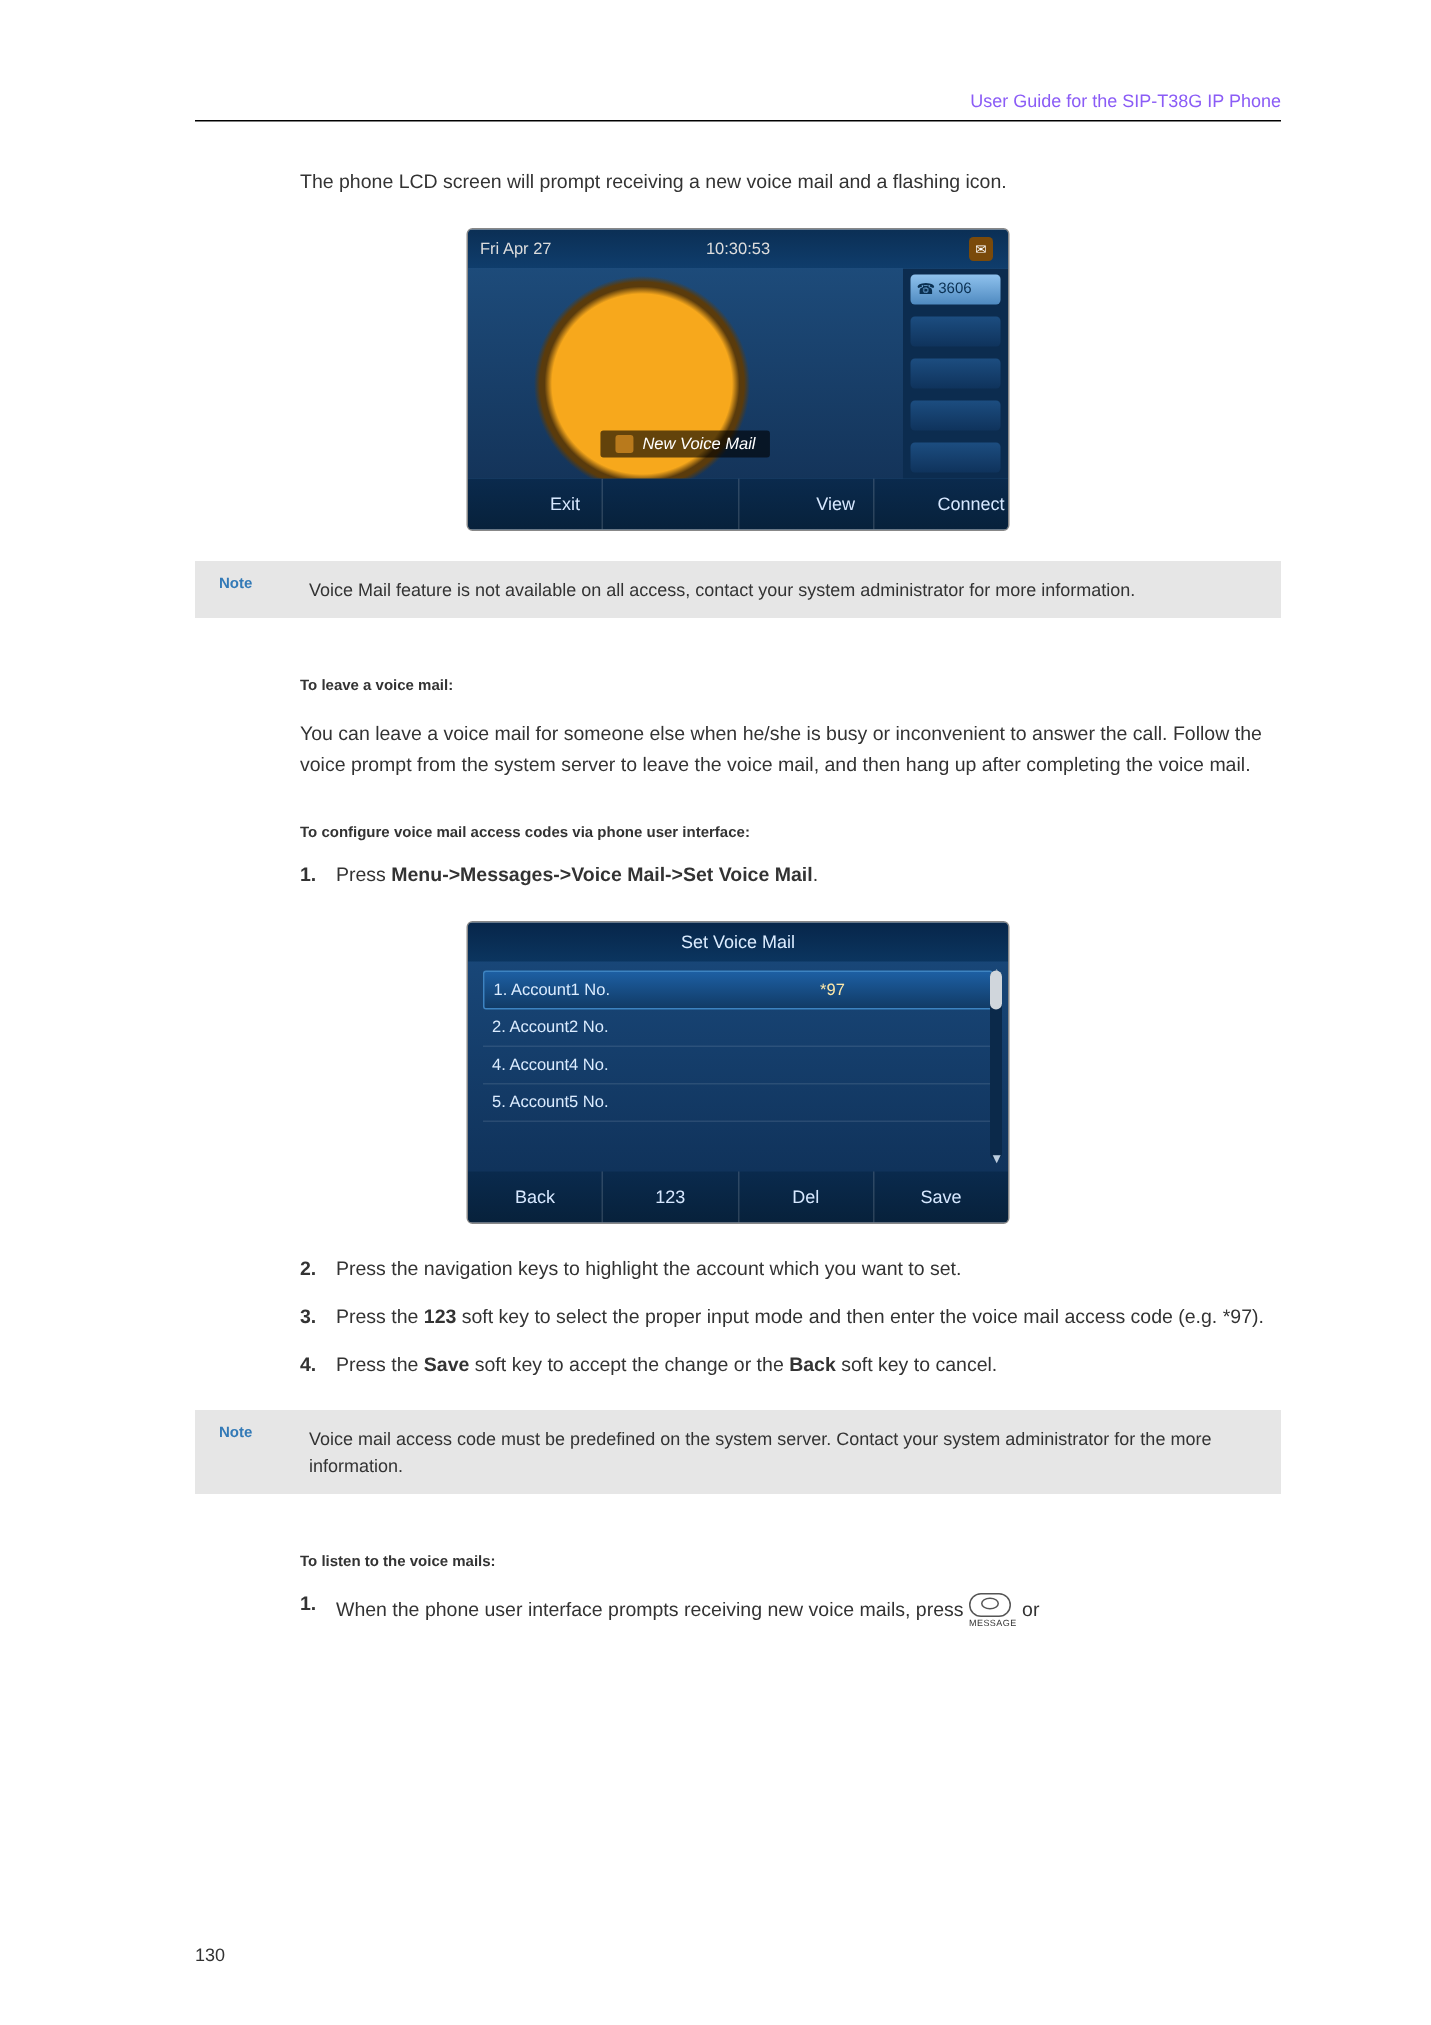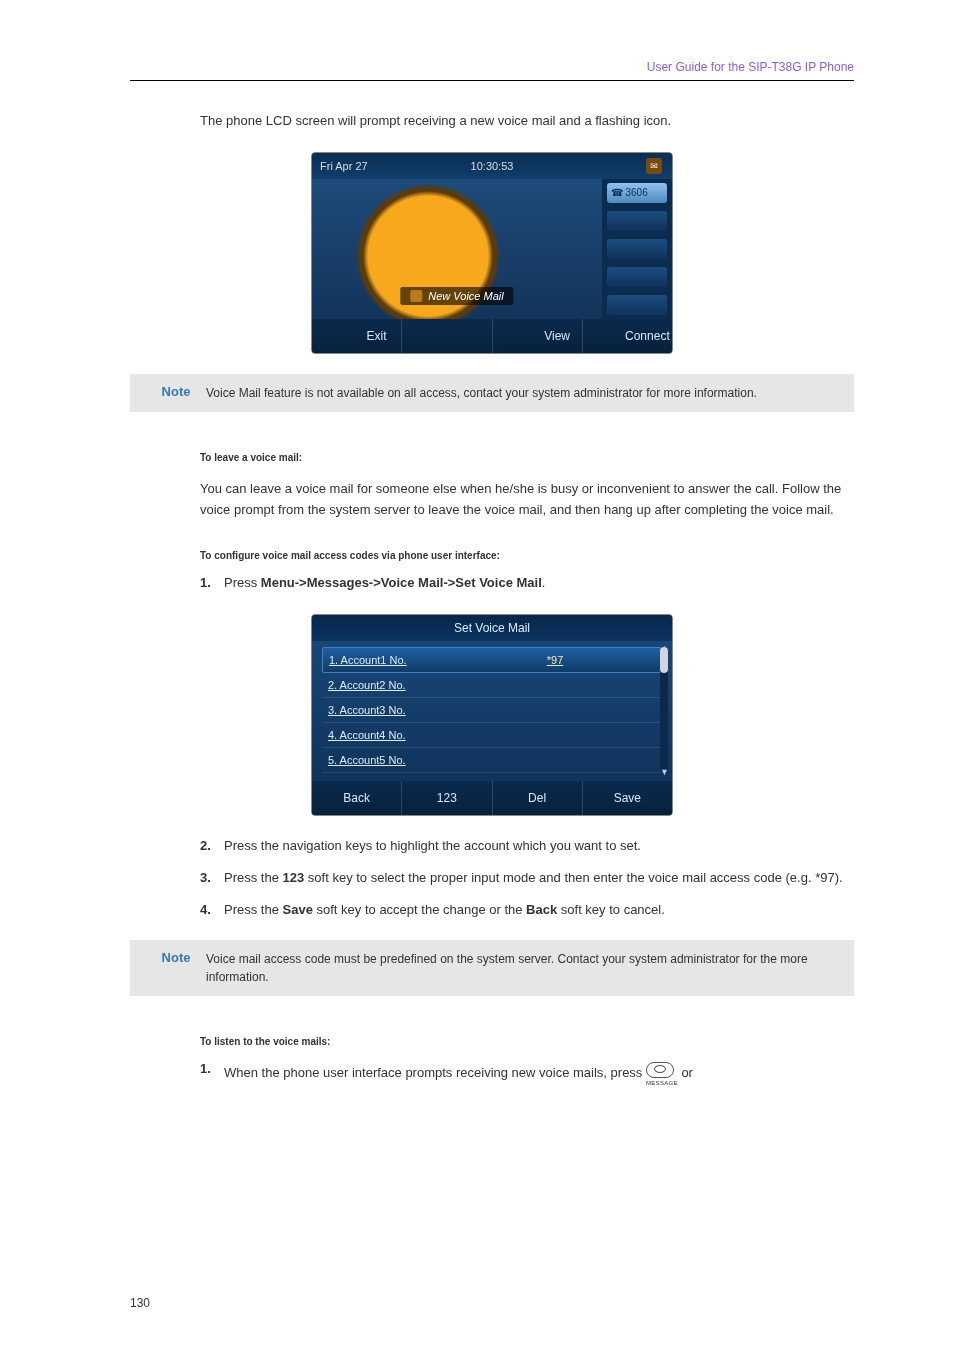--- a/index.html
+++ b/index.html
@@ -36,23 +36,22 @@
   .note-box {
     background: #e6e6e6;
     display: flex;
     margin: 20px 0 40px 0;
     padding: 10px 16px;
   }
   .note-label {
     width: 60px;
     color: #337ab7;
     font-weight: bold;
-    font-size: 13px;
+    font-size: 10px;
     flex-shrink: 0;
-    text-align: center;
   }
   .note-text {
     font-size: 12px;
     line-height: 1.5;
     color: #333;
   }
   .heading-bold {
     font-weight: bold;
     font-size: 10px;
     margin-left: 70px;
@@ -189,21 +188,20 @@
   }
   .shot2-title {
     height: 26px;
     background: linear-gradient(#07264a,#0b355f);
     display:flex;align-items:center;justify-content:center;
     font-size:12px;
   }
   .shot2-list {
     padding: 6px 10px;
     font-size: 11px;
-    text-decoration: underline;
   }
   .shot2-row {
     height: 24px;
     display:flex;
     align-items:center;
     border-bottom:1px solid rgba(255,255,255,.1);
   }
   .shot2-row.sel {
     background: linear-gradient(#1d5fa3,#113b66);
     border:1px solid #3d83c1;
@@ -320,24 +318,20 @@
     <div class="shot2-list">
       <div class="shot2-row sel">
         <div class="shot2-label">1. Account1 No.</div>
         <div class="shot2-val">*97</div>
       </div>
       <div class="shot2-row">
         <div class="shot2-label">2. Account2 No.</div>
         <div class="shot2-val"></div>
       </div>
       <div class="shot2-row">
-        <div class="shot2-label">3. Account3 No.</div>
-        <div class="shot2-val"></div>
-      </div>
-      <div class="shot2-row">
         <div class="shot2-label">4. Account4 No.</div>
         <div class="shot2-val"></div>
       </div>
       <div class="shot2-row">
         <div class="shot2-label">5. Account5 No.</div>
         <div class="shot2-val"></div>
       </div>
     </div>
     <div class="shot2-up">▲</div>
     <div class="shot2-scroll">

